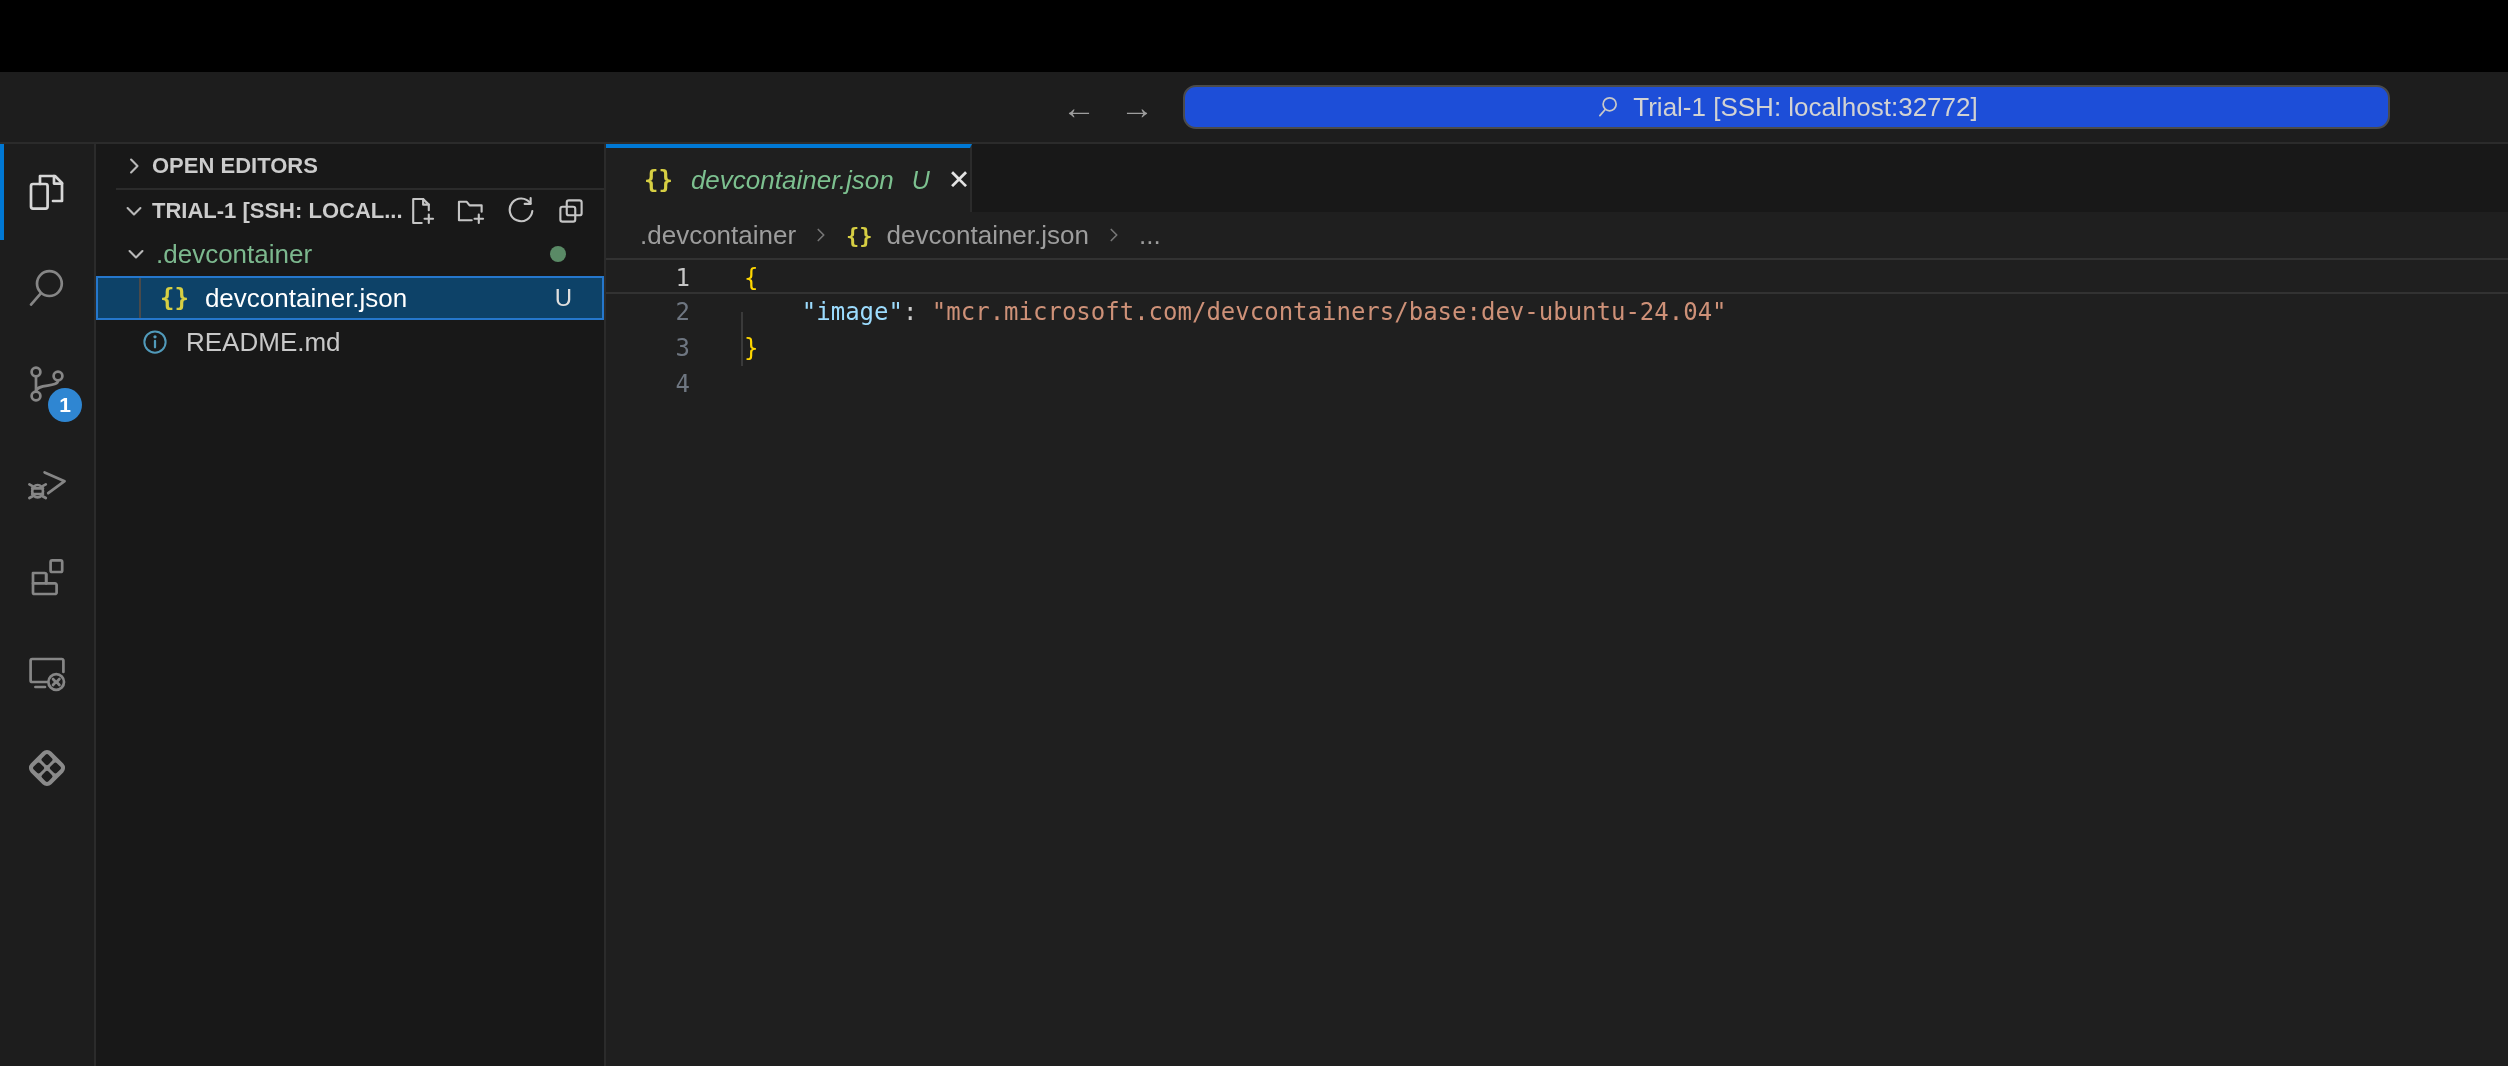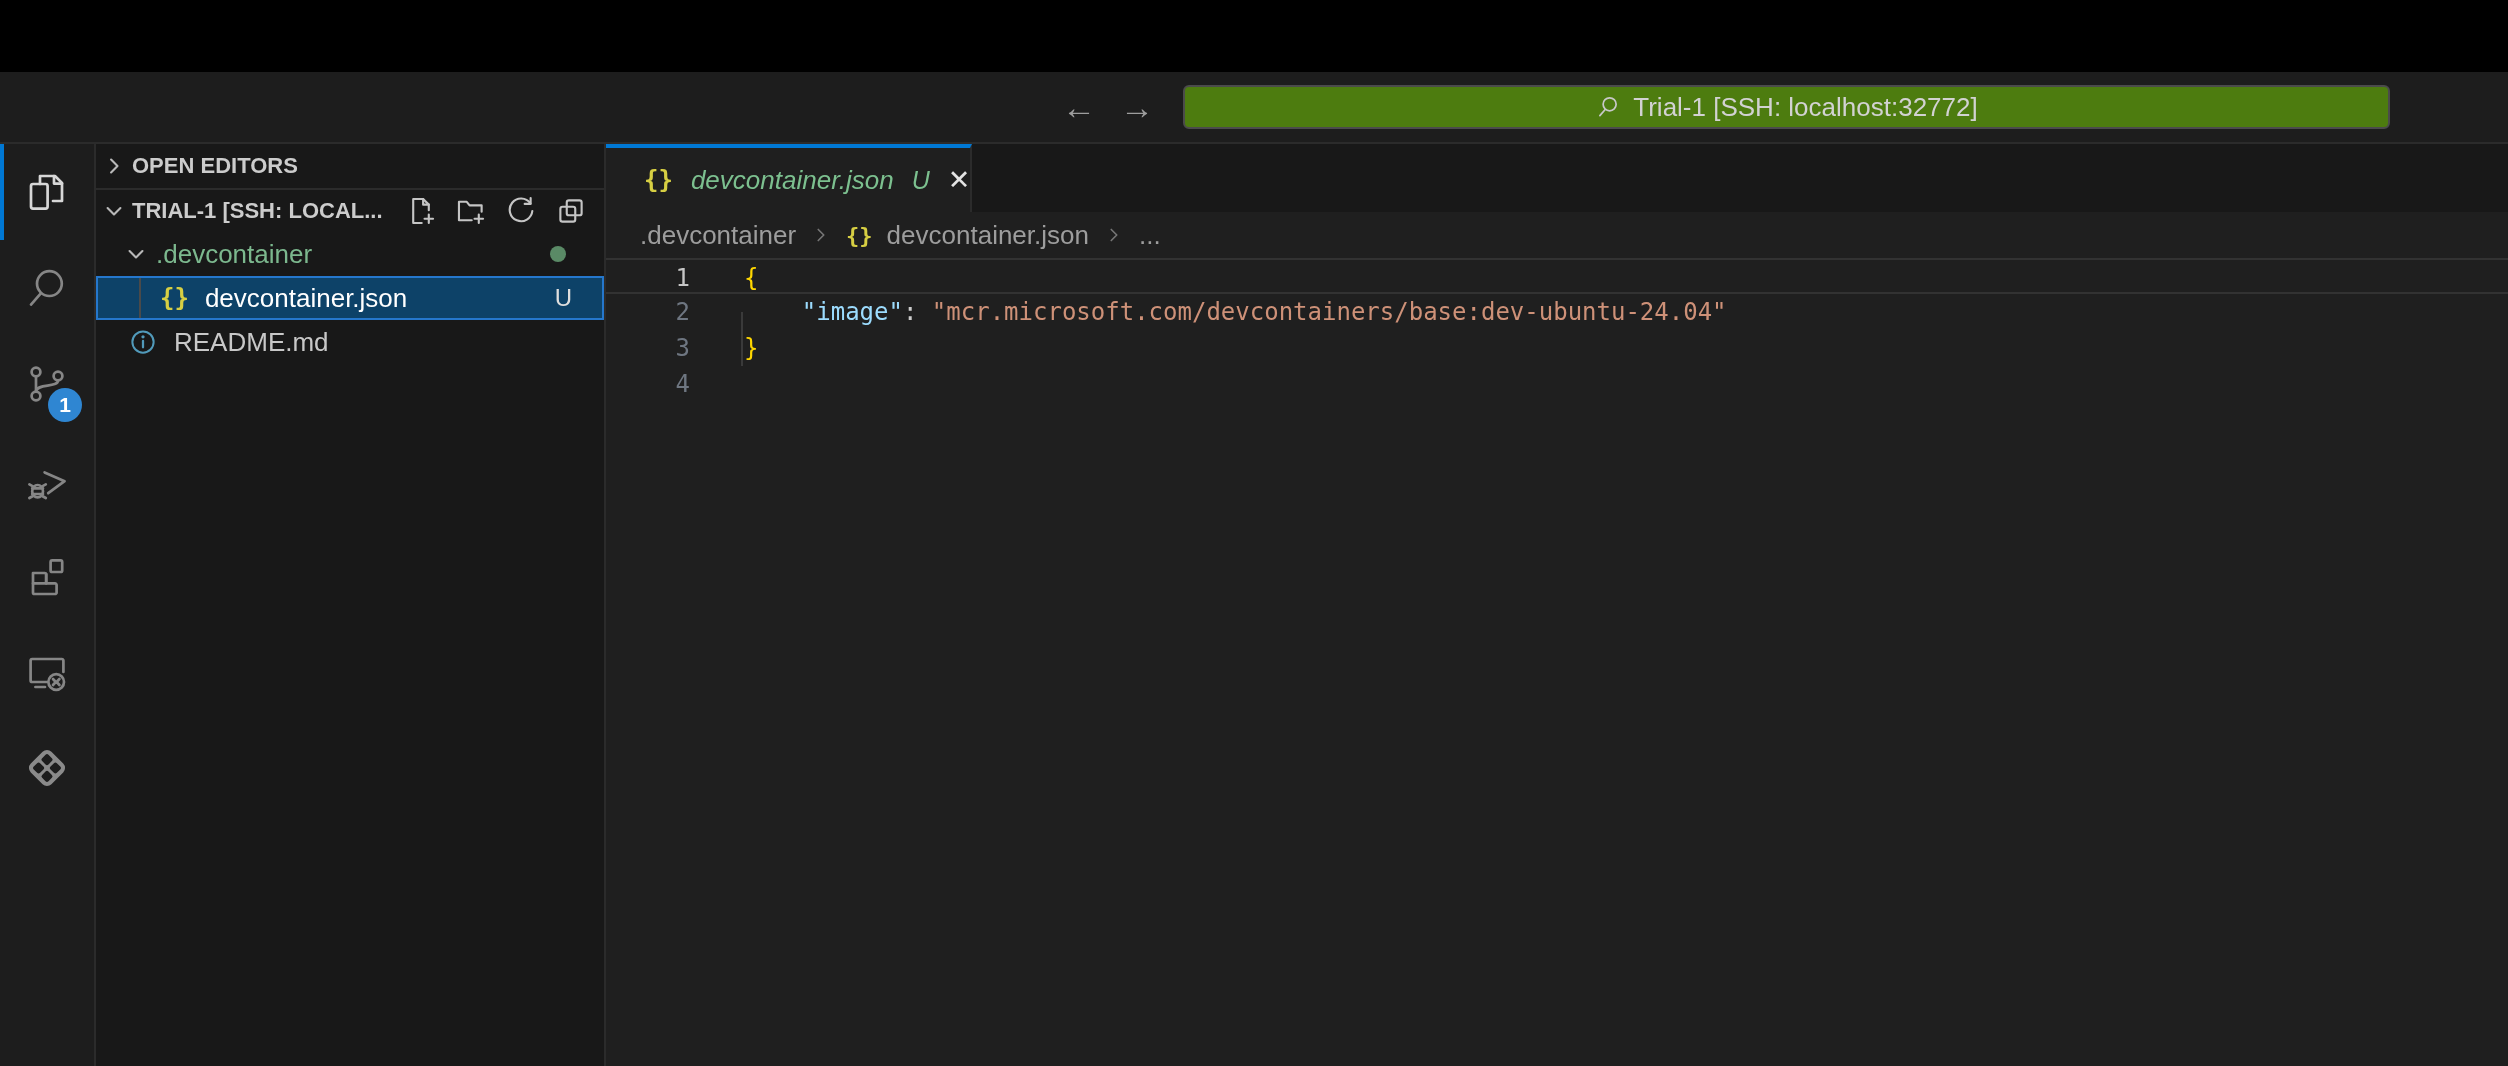--- a/index.html
+++ b/index.html
@@ -12,21 +12,21 @@
   
   .top-strip { height:72px; background:#000000; }
   .title-bar {
     position:relative; height:72px; background:#1d1d1d;
     border-bottom:2px solid #2b2b2b;
   }
   .nav-arrows { position:absolute; left:1062px; top:0; height:70px; display:flex; align-items:center; gap:24px; }
   .nav-arrow { font-size:34px; color:#9d9d9d; cursor:default; line-height:1; }
   .command-center {
     position:absolute; left:1183px; top:13px; width:1207px; height:44px;
-    background:#4d7c0f; border:2px solid #4b4b4b; border-radius:6px;
+    background:#1d4ed8; border:2px solid #4b4b4b; border-radius:13px;
     display:flex; align-items:center; justify-content:center; gap:12px;
     color:#d2d2d2; font-size:26px;
   }
   .command-center svg { display:block; }
   
   .main-row { display:flex; height:922px; }
   
   .activity-bar {
     width:96px; background:#1d1d1d; border-right:2px solid #2b2b2b;
     display:flex; flex-direction:column; flex:none;
@@ -50,21 +50,21 @@
   }
   .sidebar-header {
     height:66px; display:flex; align-items:center; justify-content:space-between;
     padding:0 30px 0 42px;
   }
   .sidebar-title { font-size:22px; letter-spacing:0.5px; color:#bbbbbb; }
   .dots { display:flex; gap:7px; padding:8px 4px; }
   .dots i { width:6px; height:6px; border-radius:50%; background:#d0d0d0; }
   .section-row {
     height:44px; display:flex; align-items:center; padding-left:4px;
-    font-size:22px; font-weight:700; color:#cccccc;
+    font-size:22px; font-weight:700; color:#cccccc;margin-left:20px;
   }
   .section-row.bordered { border-top:2px solid #2b2b2b; }
   .section-label { margin-left:4px; white-space:nowrap; overflow:hidden; }
   .section-actions { margin-left:auto; display:flex; gap:16px; padding-right:16px; }
   .section-actions svg { display:block; }
   .act-stroke { stroke:#c5c5c5; fill:none; stroke-width:1.5; stroke-linejoin:round; stroke-linecap:round; }
   .chev { flex:none; }
   .chev .stroke-c { stroke:#b8b8b8; fill:none; stroke-width:1.8; stroke-linejoin:round; stroke-linecap:round; }
   
   .tree-row { position:relative; height:44px; display:flex; align-items:center; color:#cccccc; }
@@ -73,21 +73,21 @@
   .row-folder .label { color:#7cb88e; margin-left:6px; }
   .git-dot { position:absolute; right:38px; top:14px; width:16px; height:16px; border-radius:50%; background:#5a8a66; }
   .row-selected {
     background:#0d4268; border:2px solid #2577cc;
   }
   .indent-guide { position:absolute; left:41px; top:0; width:2px; height:100%; background:#4a4a4a; }
   .json-glyph { font-family:"DejaVu Sans Mono", monospace; font-weight:700; color:#d7cf43; font-size:24px; }
   .row-selected .file-icon { margin-left:62px; }
   .row-selected .label { color:#ffffff; margin-left:16px; }
   .u-badge { position:absolute; right:30px; font-size:24px; color:#dedede; }
-  .row-readme { padding-left:32px; }
+  .row-readme { padding-left:44px; }
   .row-readme .label { margin-left:16px; color:#c8c8c8; }
   
   .editor-col { flex:1; display:flex; flex-direction:column; background:#1f1f1f; min-width:0; }
   .tab-bar { height:68px; background:#181818; display:flex; flex:none; }
   .tab {
     width:366px; background:#1f1f1f; border-top:4px solid #0078d4; border-right:2px solid #2b2b2b;
     display:flex; align-items:center; padding:0 22px 0 38px; gap:18px;
   }
   .tab .tab-label { font-style:italic; color:#7cc08f; font-size:26px; white-space:nowrap; }
   .tab .tab-dirty { font-style:italic; color:#7cc08f; font-size:25px; }

